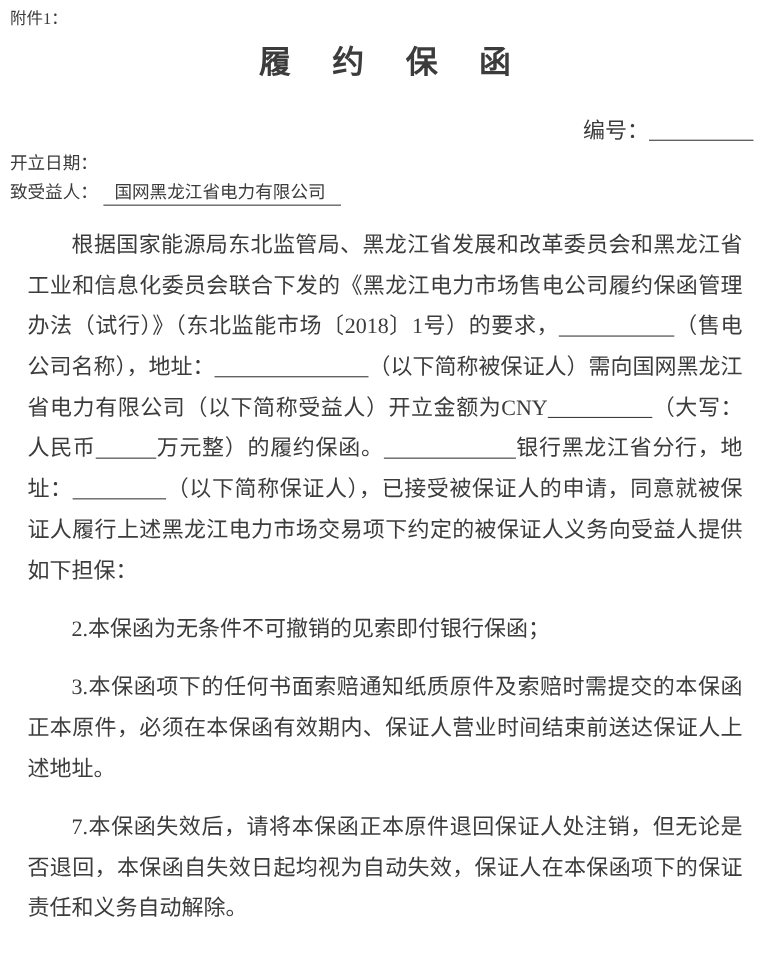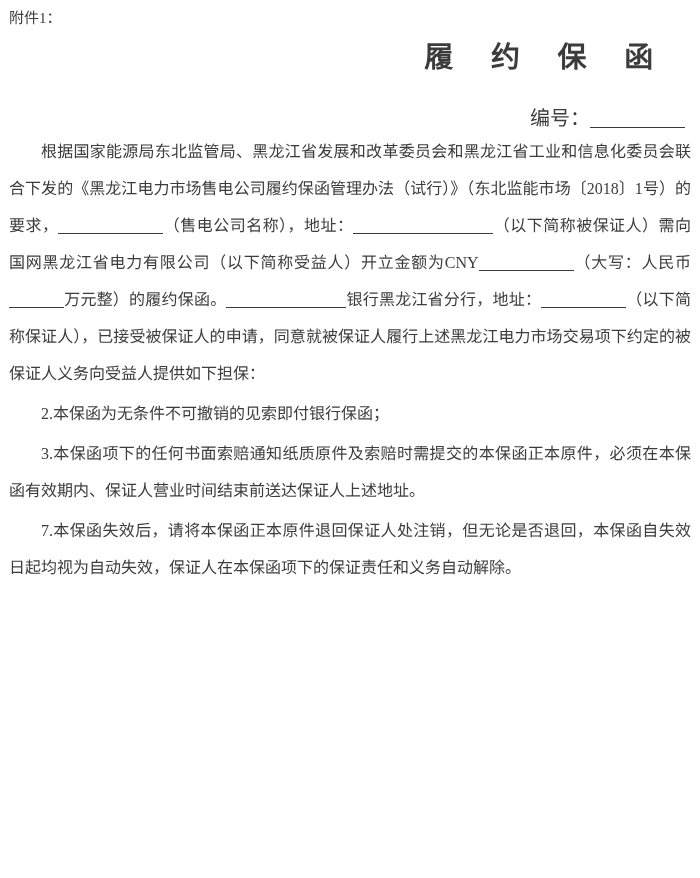--- a/index.html
+++ b/index.html
@@ -19,21 +19,21 @@
     width: 700px;
     height: 858px;
     padding: 8px 9px 0 9px;
   }
   .attachment-note {
     font-size: 15px;
     line-height: 20px;
   }
   .title-row {
     margin-top: 12px;
-    text-align: right;
+    text-align: center;
     line-height: 34px;
   }
   .doc-title {
     font-size: 29px;
     font-weight: 700;
     letter-spacing: 1.3em;
     padding-left: 1.3em; 
     white-space: nowrap;
   }
   .number-line {
@@ -52,22 +52,22 @@
   }
   .underlined-name {
     border-bottom: 1px solid #3c3c3c;
     padding: 0 14px 2px 10px;
     margin-left: 5px;
   }
   .paragraphs {
     margin-top: 5px;
   }
   .para {
-    margin: 0;
-    font-size: 16px;
+    margin: 16px;
+    font-size: 20px;
     line-height: 37px;
     text-align: justify;
     text-indent: 2em;
   }
   .para + .para {
     margin-top: 3px;
   }
   .blank {
     display: inline-block;
     border-bottom: 1px solid #3c3c3c;
@@ -83,20 +83,26 @@
   <div class="attachment-note">附件1：</div>
 
   <div class="title-row">
     <span class="doc-title">履约保函</span>
   </div>
 
   <div class="number-line">
     <span>编号：</span><span class="blank" style="width: 95px;"></span>
   </div>
 
+  <div class="meta-block">
+    <div class="meta-line">开立日期：</div>
+    <div class="meta-line">
+      <span>致受益人：</span><span class="underlined-name">国网黑龙江省电力有限公司</span>
+    </div>
+  </div>
 
   <div class="paragraphs">
 
   <p class="para"><span>根据国家能源局东北监管局、黑龙江省发展和改革委员会和黑龙江省工业和信息化委员会联合下发的《黑龙江电力市场售电公司履约保函管理办法（试行）》（东北监能市场〔2018〕1号）的要求，</span><span class="blank" style="width: 105px;"></span><span>（售电公司名称），地址：</span><span class="blank" style="width: 140px;"></span><span>（以下简称被保证人）需向国网黑龙江省电力有限公司（以下简称受益人）开立金额为CNY</span><span class="blank" style="width: 95px;"></span><span>（大写：人民币</span><span class="blank" style="width: 55px;"></span><span>万元整）的履约保函。</span><span class="blank" style="width: 120px;"></span><span>银行黑龙江省分行，地址：</span><span class="blank" style="width: 85px;"></span><span>（以下简称保证人），已接受被保证人的申请，同意就被保证人履行上述黑龙江电力市场交易项下约定的被保证人义务向受益人提供如下担保：</span></p>
       <p class="para"><span>2.本保函为无条件不可撤销的见索即付银行保函；</span></p>
       <p class="para"><span>3.本保函项下的任何书面索赔通知纸质原件及索赔时需提交的本保函正本原件，必须在本保函有效期内、保证人营业时间结束前送达保证人上述地址。</span></p>
       <p class="para"><span>7.本保函失效后，请将本保函正本原件退回保证人处注销，但无论是否退回，本保函自失效日起均视为自动失效，保证人在本保函项下的保证责任和义务自动解除。</span></p>
     </div>
 
 </div>

